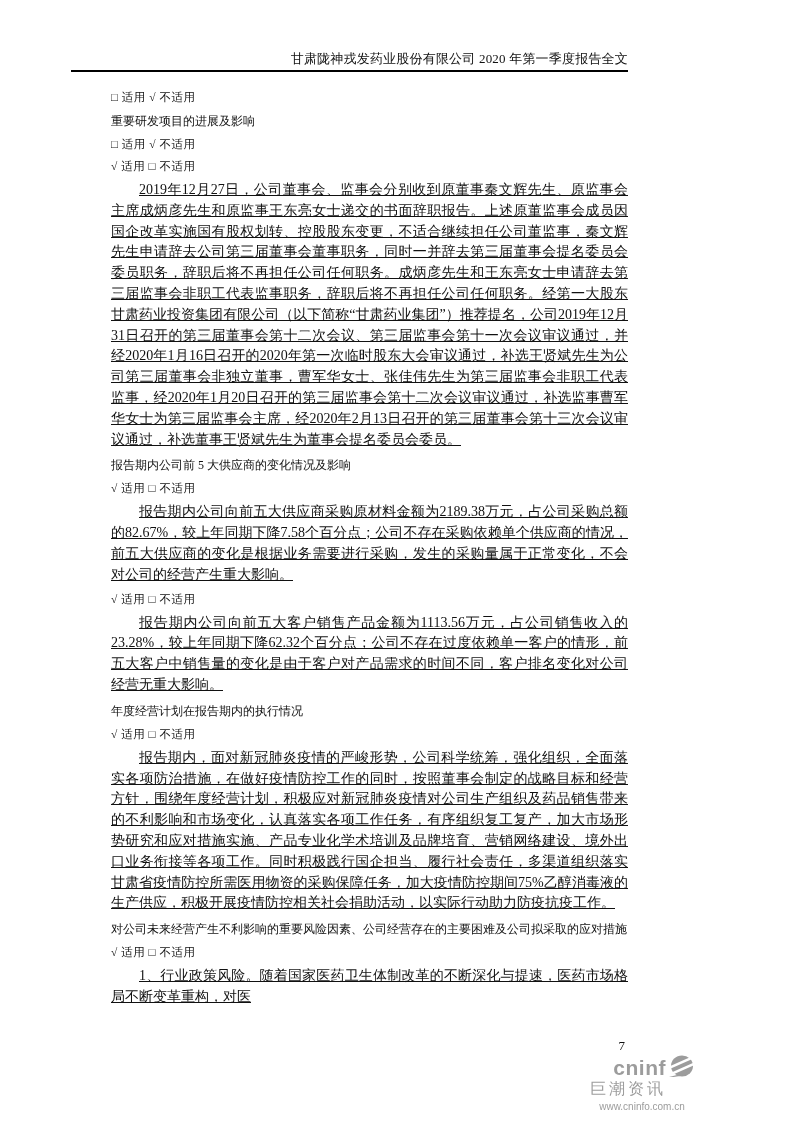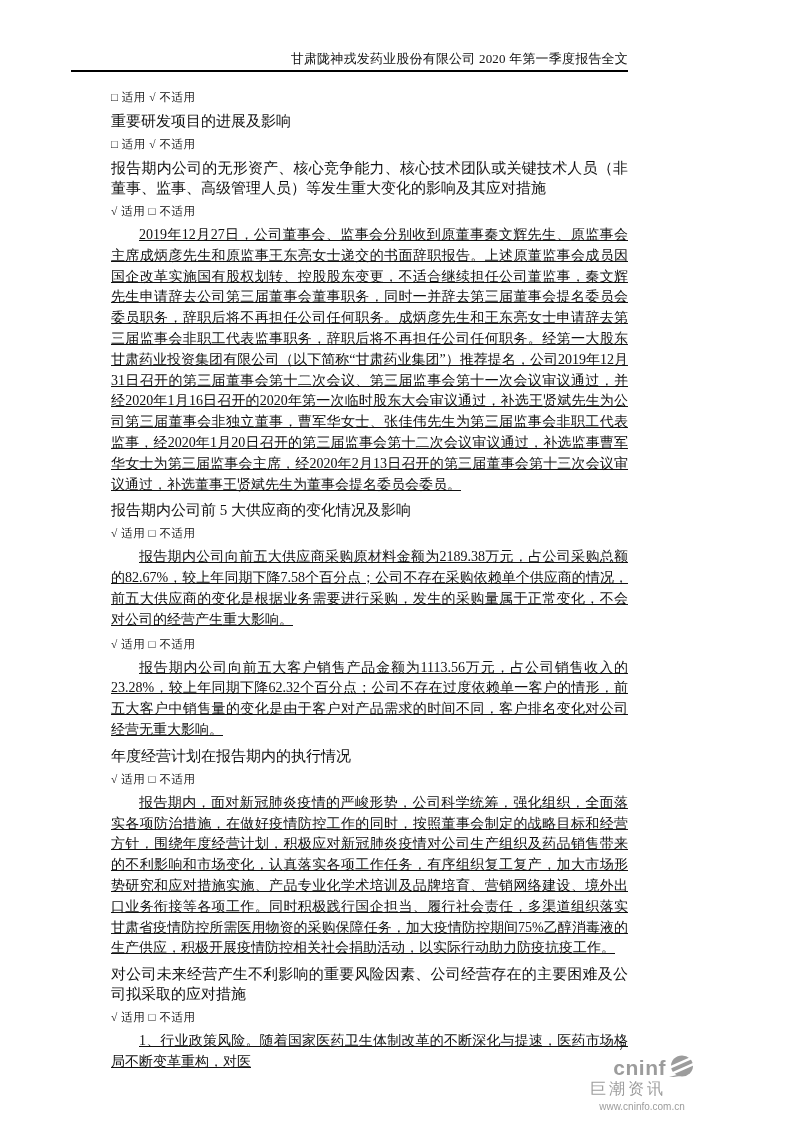--- a/index.html
+++ b/index.html
@@ -38,21 +38,21 @@
     margin-left: 40px;
   }
 
   .appl {
     font-size: 11.5px;
     line-height: 17px;
     margin: 5px 0;
     letter-spacing: 0.5px;
   }
   .label {
-    font-size: 15px;
+    font-size: 12px;
     line-height: 20px;
     margin: 5px 0;
     text-align: justify;
   }
   .para {
     font-size: 14px;
     line-height: 20.8px;
     margin: 3px 0;
     text-align: justify;
     text-indent: 2em;
@@ -103,21 +103,20 @@
 <div class="page">
 
   <div class="header">
     <div class="header-title">甘肃陇神戎发药业股份有限公司 2020 年第一季度报告全文</div>
   </div>
 
   <div class="content">
     <div class="appl">□ 适用 √ 不适用</div>
     <div class="label">重要研发项目的进展及影响</div>
     <div class="appl">□ 适用 √ 不适用</div>
-    <div class="label">报告期内公司的无形资产、核心竞争能力、核心技术团队或关键技术人员（非董事、监事、高级管理人员）等发生重大变化的影响及其应对措施</div>
     <div class="appl">√ 适用 □ 不适用</div>
     <div class="para">2019年12月27日，公司董事会、监事会分别收到原董事秦文辉先生、原监事会主席成炳彦先生和原监事王东亮女士递交的书面辞职报告。上述原董监事会成员因国企改革实施国有股权划转、控股股东变更，不适合继续担任公司董监事，秦文辉先生申请辞去公司第三届董事会董事职务，同时一并辞去第三届董事会提名委员会委员职务，辞职后将不再担任公司任何职务。成炳彦先生和王东亮女士申请辞去第三届监事会非职工代表监事职务，辞职后将不再担任公司任何职务。经第一大股东甘肃药业投资集团有限公司（以下简称“甘肃药业集团”）推荐提名，公司2019年12月31日召开的第三届董事会第十二次会议、第三届监事会第十一次会议审议通过，并经2020年1月16日召开的2020年第一次临时股东大会审议通过，补选王贤斌先生为公司第三届董事会非独立董事，曹军华女士、张佳伟先生为第三届监事会非职工代表监事，经2020年1月20日召开的第三届监事会第十二次会议审议通过，补选监事曹军华女士为第三届监事会主席，经2020年2月13日召开的第三届董事会第十三次会议审议通过，补选董事王贤斌先生为董事会提名委员会委员。</div>
     <div class="label">报告期内公司前 5 大供应商的变化情况及影响</div>
     <div class="appl">√ 适用 □ 不适用</div>
     <div class="para">报告期内公司向前五大供应商采购原材料金额为2189.38万元，占公司采购总额的82.67%，较上年同期下降7.58个百分点；公司不存在采购依赖单个供应商的情况，前五大供应商的变化是根据业务需要进行采购，发生的采购量属于正常变化，不会对公司的经营产生重大影响。</div>
     <div class="appl">√ 适用 □ 不适用</div>
     <div class="para">报告期内公司向前五大客户销售产品金额为1113.56万元，占公司销售收入的23.28%，较上年同期下降62.32个百分点；公司不存在过度依赖单一客户的情形，前五大客户中销售量的变化是由于客户对产品需求的时间不同，客户排名变化对公司经营无重大影响。</div>
     <div class="label">年度经营计划在报告期内的执行情况</div>
     <div class="appl">√ 适用 □ 不适用</div>
     <div class="para">报告期内，面对新冠肺炎疫情的严峻形势，公司科学统筹，强化组织，全面落实各项防治措施，在做好疫情防控工作的同时，按照董事会制定的战略目标和经营方针，围绕年度经营计划，积极应对新冠肺炎疫情对公司生产组织及药品销售带来的不利影响和市场变化，认真落实各项工作任务，有序组织复工复产，加大市场形势研究和应对措施实施、产品专业化学术培训及品牌培育、营销网络建设、境外出口业务衔接等各项工作。同时积极践行国企担当、履行社会责任，多渠道组织落实甘肃省疫情防控所需医用物资的采购保障任务，加大疫情防控期间75%乙醇消毒液的生产供应，积极开展疫情防控相关社会捐助活动，以实际行动助力防疫抗疫工作。</div>

